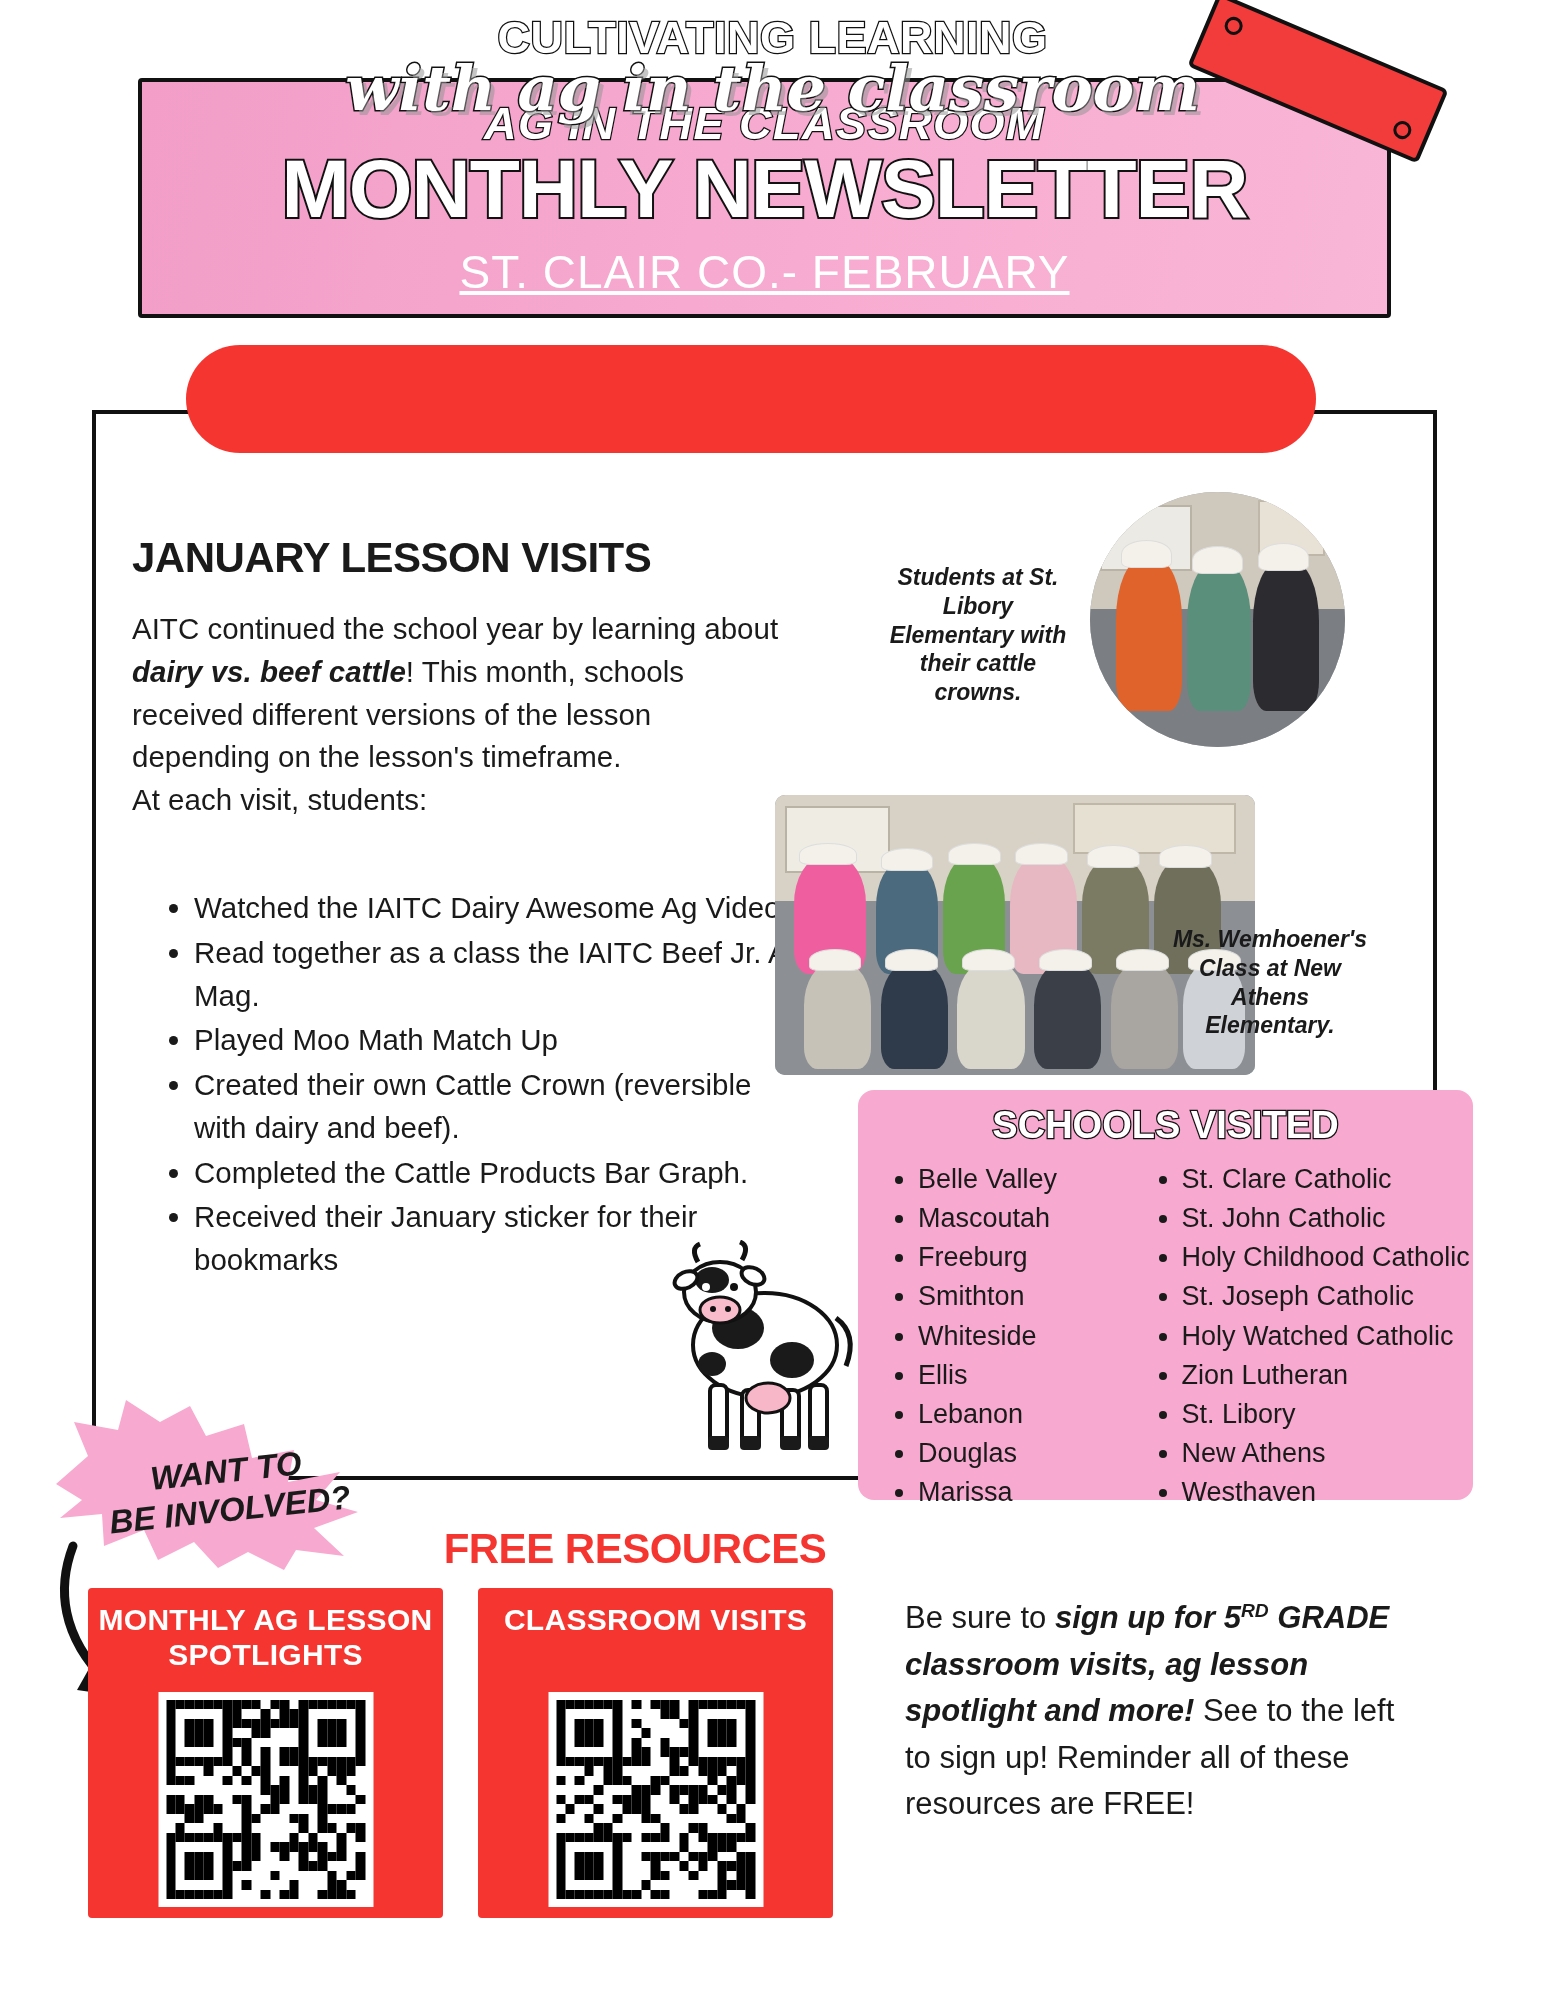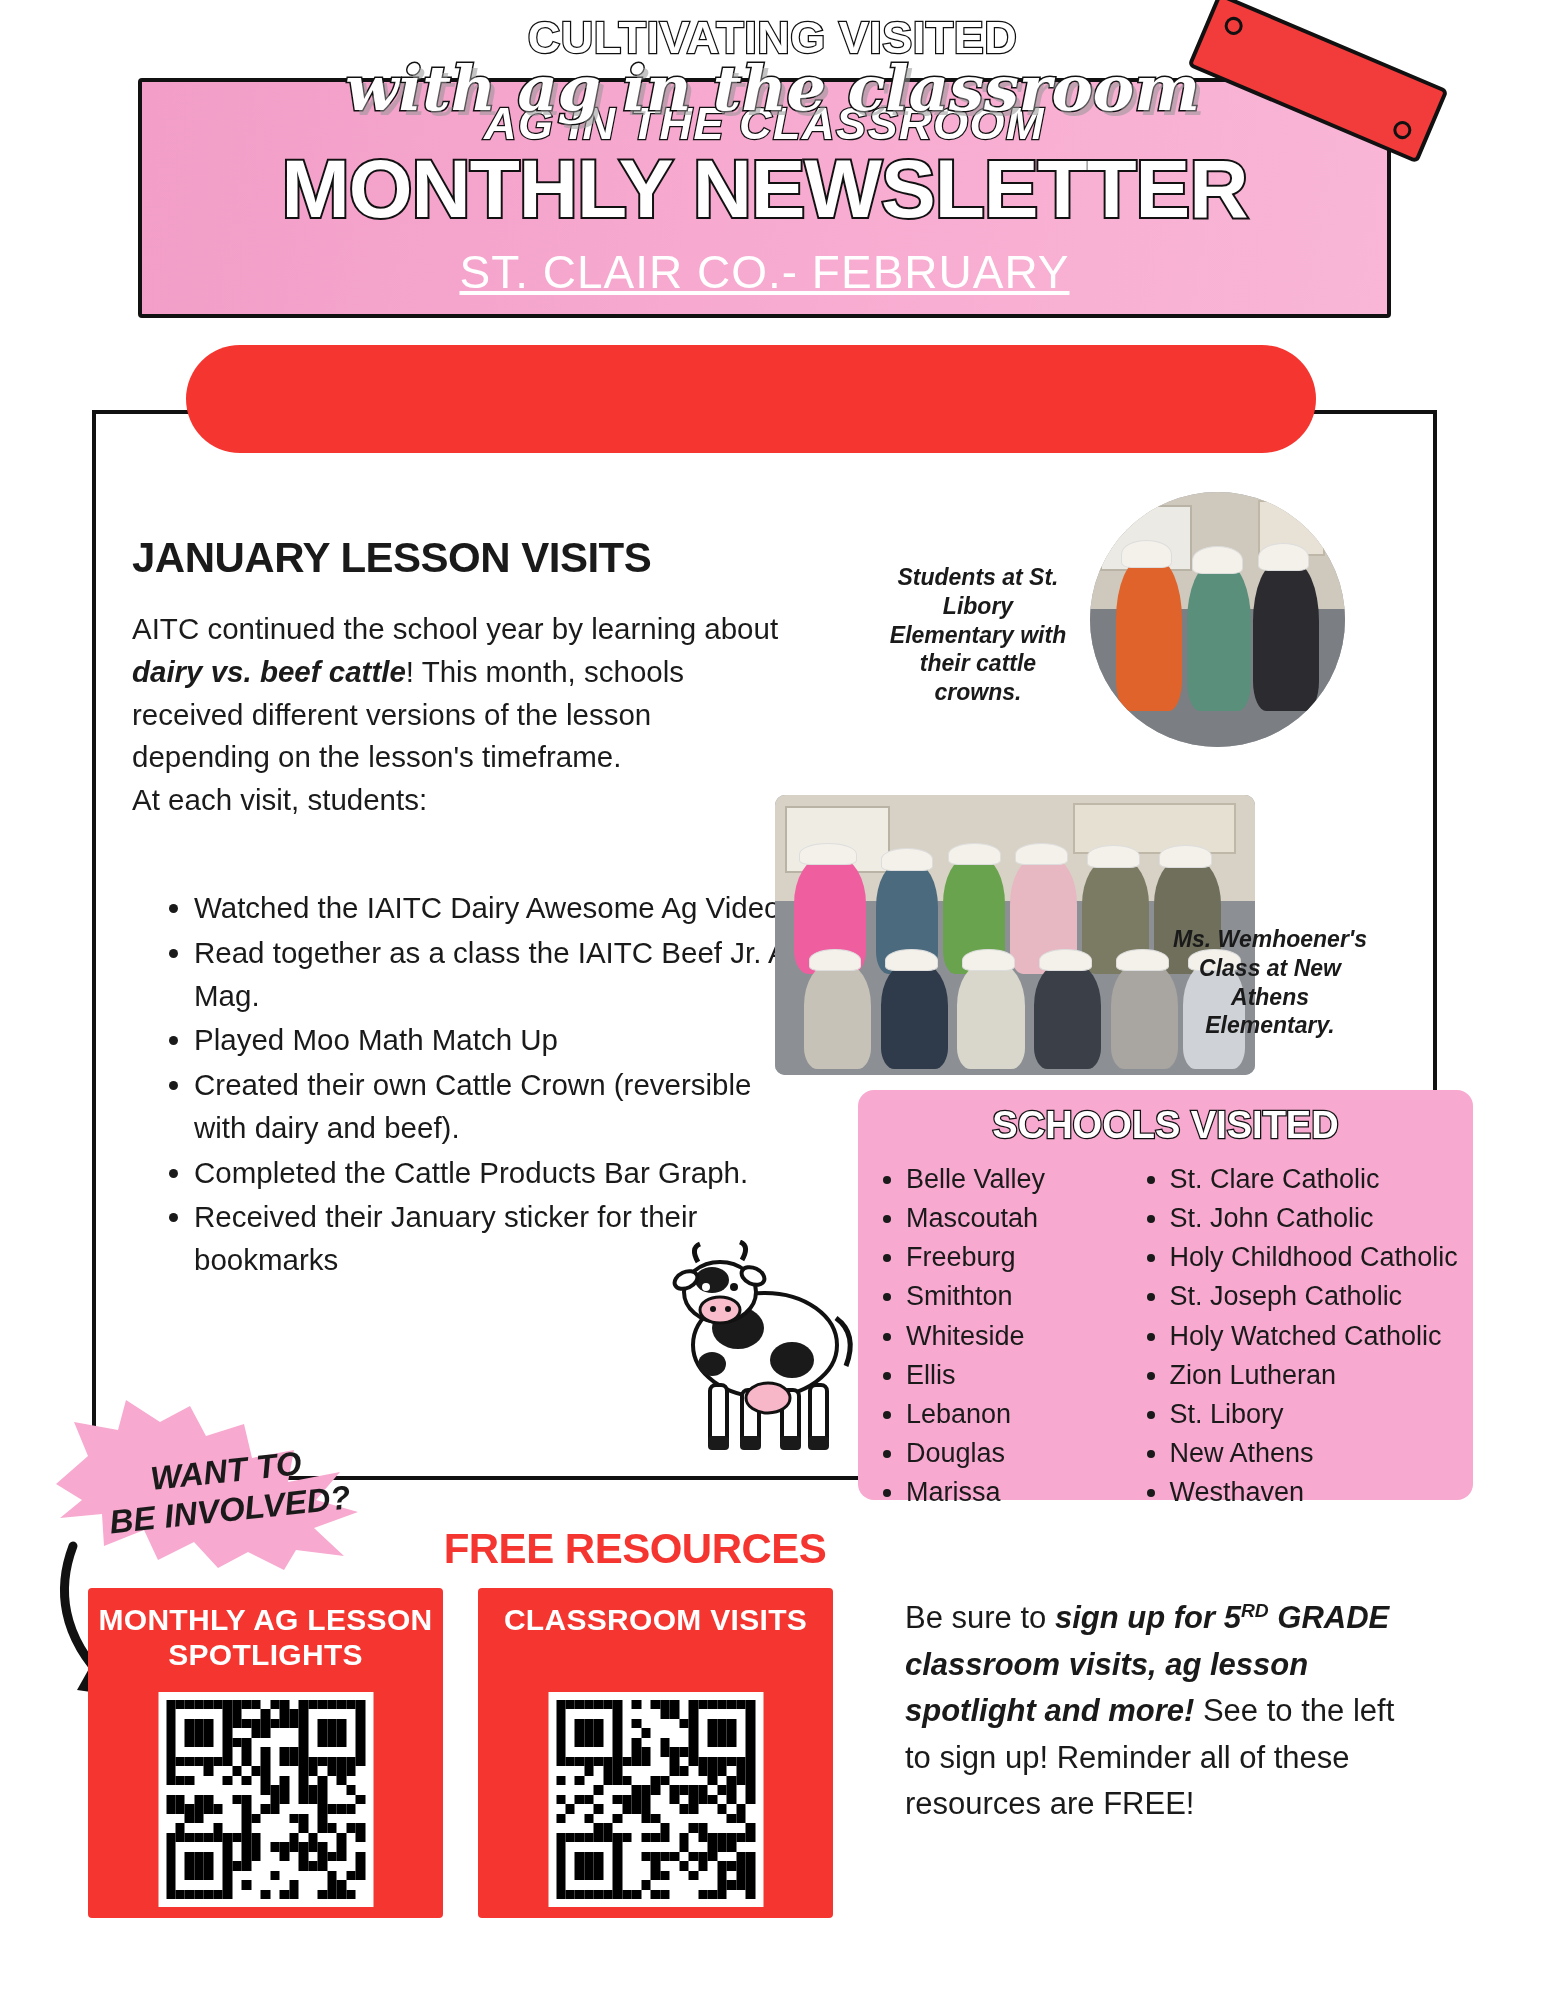--- a/index.html
+++ b/index.html
@@ -206,21 +206,21 @@
   .schools-title {
     position: absolute; left: 0; top: 14px; width: 100%;
     text-align: center;
     font-size: 38px;
     font-weight: bold;
     color: #fff;
     -webkit-text-stroke: 2.5px #111;
     paint-order: stroke fill;
   }
   .schools-cols {
-    position: absolute; left: 0; top: 70px;
+    position: absolute; left: 12px; top: 70px;
     width: 100%;
     display: flex;
   }
   .schools-cols ul {
     margin: 0;
     padding-left: 48px;
     font-size: 27px;
     line-height: 1.45;
   }
   .schools-cols .col-a { width: 50%; }
@@ -319,21 +319,21 @@
     <div class="hdr-kicker">AG IN THE CLASSROOM</div>
     <div class="hdr-title">MONTHLY NEWSLETTER</div>
     <div class="hdr-sub">ST. CLAIR CO.- FEBRUARY</div>
   </div>
   <div class="tape"></div>
 </div>
 
 <div class="main-box"></div>
 
 <div class="pill"></div>
-<div class="pill-top">CULTIVATING VISITED</div>
+<div class="pill-top">CULTIVATING LEARNING</div>
 <div class="pill-script">with ag in the classroom</div>
 
 <div class="sec-title">JANUARY LESSON VISITS</div>
 
 <div class="body-text">
   <span>AITC continued the school year by learning about </span><b>dairy vs. beef cattle</b><span>! This month, schools received different versions of the lesson depending on the lesson's timeframe.</span>
   <div>At each visit, students:</div>
 </div>
 
 <ul class="bullets">

